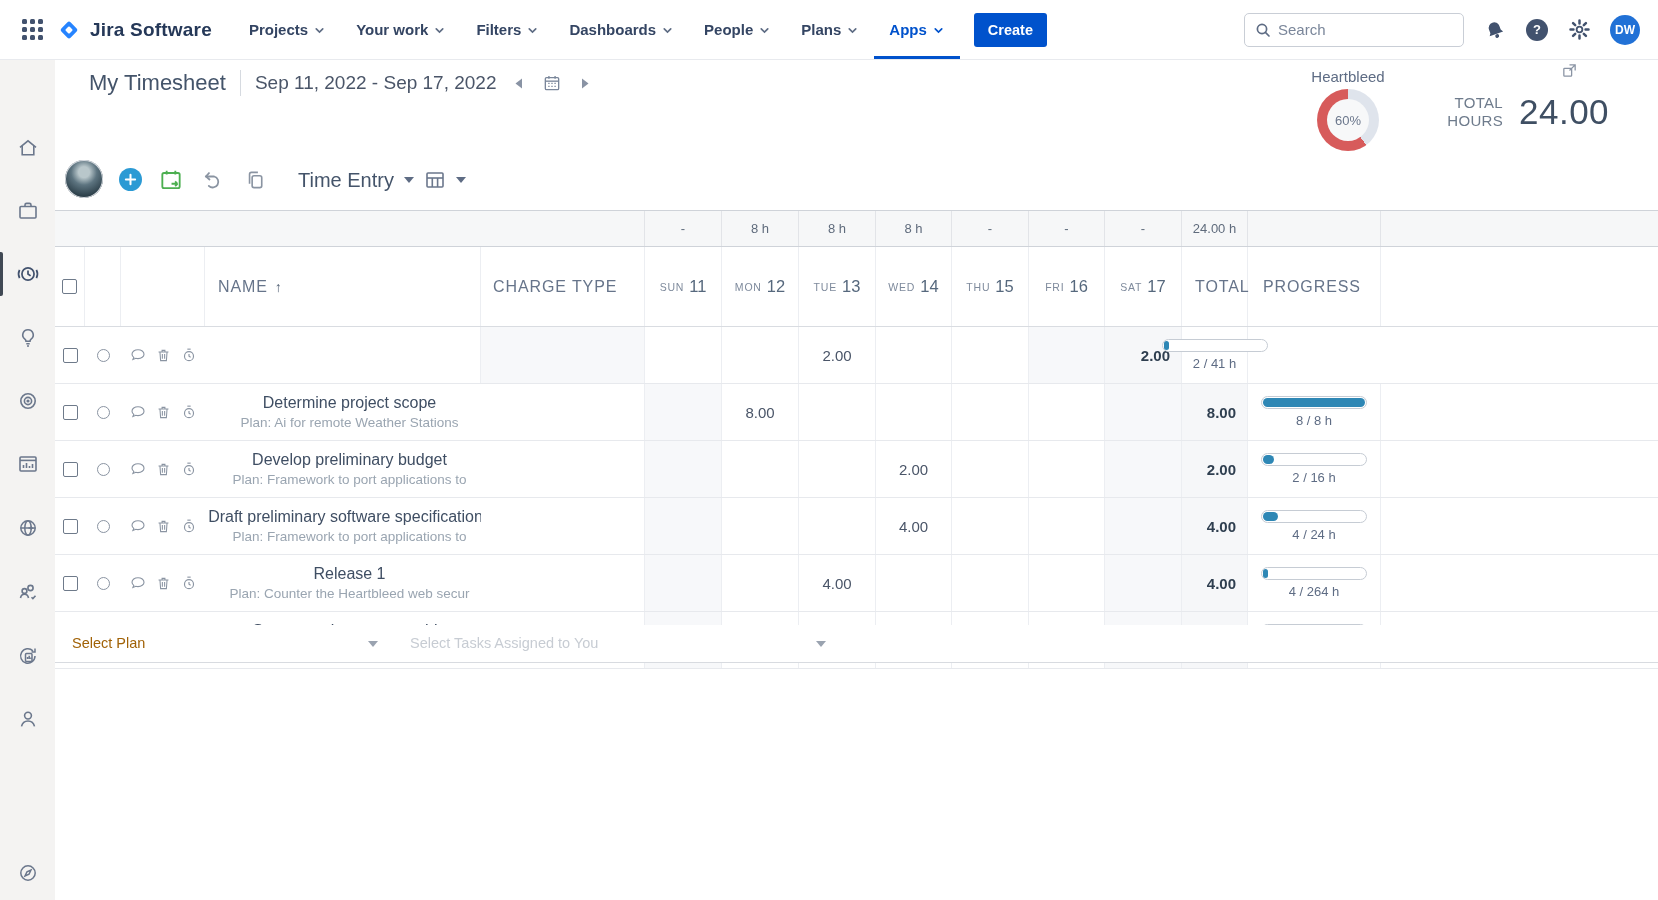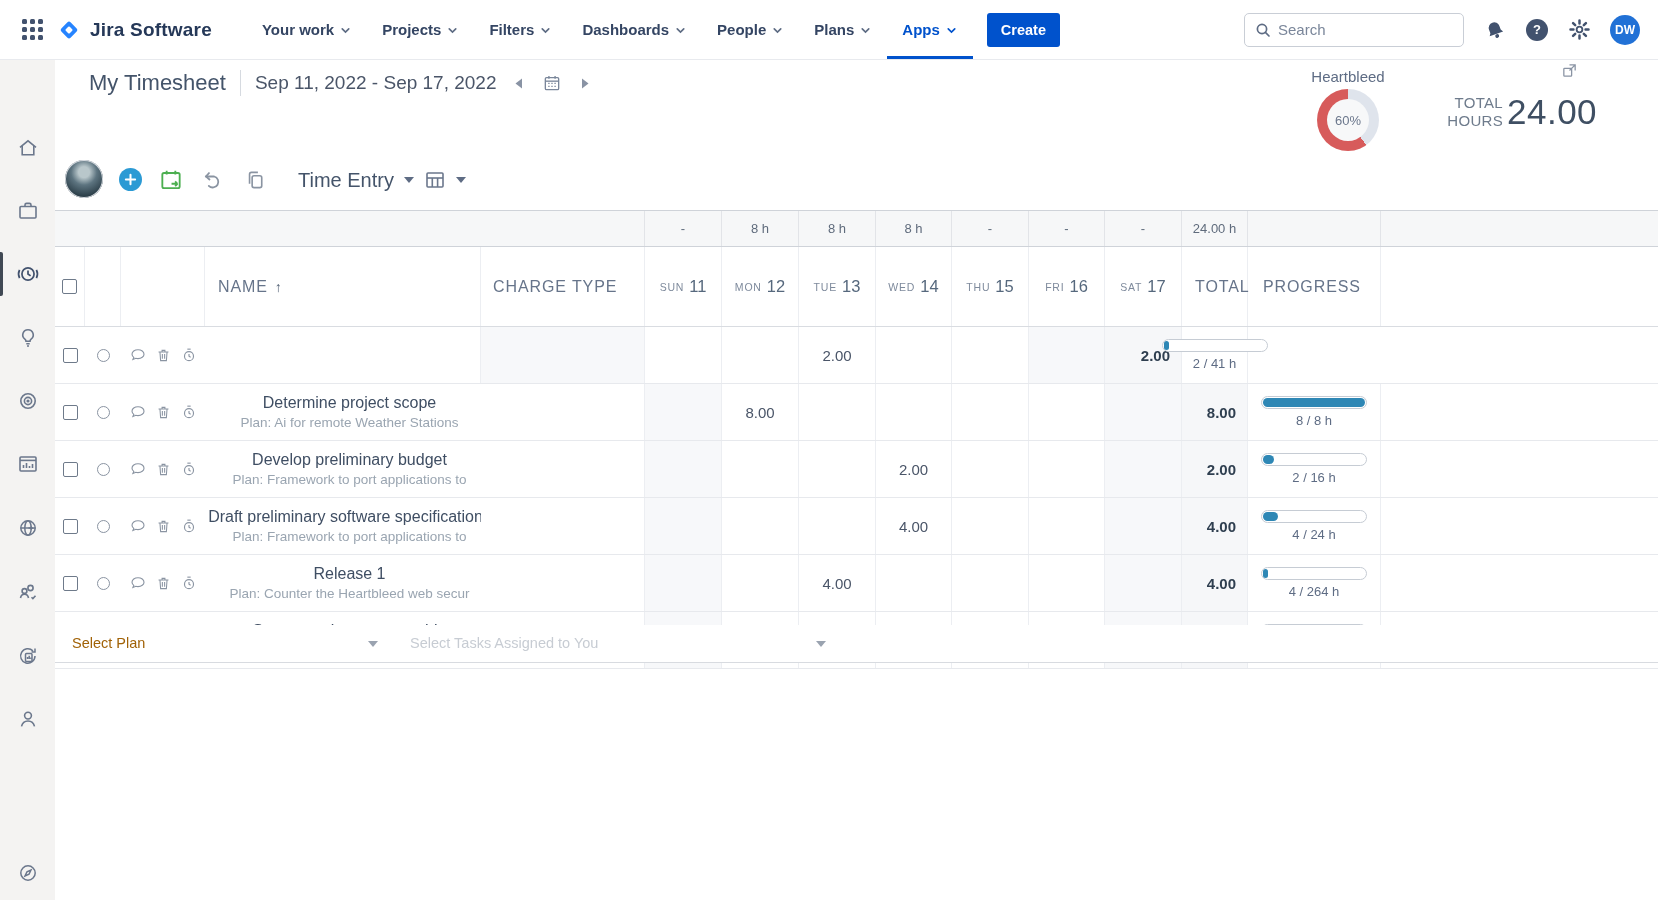--- a/index.html
+++ b/index.html
@@ -6,21 +6,21 @@
   html,body { width:1658px; height:900px; overflow:hidden; background:#fff;
     font-family:"Liberation Sans","DejaVu Sans",sans-serif; color:#344563; }
 
   
   .topnav { position:absolute; left:0; top:0; width:1658px; height:60px; background:#fff;
     border-bottom:1px solid #e8eaee; display:flex; align-items:center; justify-content:space-between; z-index:5; }
   .nav-left { display:flex; align-items:center; height:100%; }
   .appswitcher { margin:0 8px 0 16px; width:32px; height:32px; border:none; background:transparent;
     display:grid; grid-template-columns:repeat(3,5px); grid-gap:3px; place-content:center; cursor:pointer; }
   .appswitcher span { width:5px; height:5px; border-radius:1.5px; background:#42526E; }
-  .brand { display:flex; align-items:center; gap:8px; margin-right:35px; cursor:pointer; }
+  .brand { display:flex; align-items:center; gap:8px; margin-right:22px; cursor:pointer; }
   .brand-title { font-size:19px; font-weight:700; color:#253858; letter-spacing:.2px; }
   .menus { display:flex; align-items:stretch; height:100%; }
   .menu-item { display:flex; align-items:center; gap:5px; padding:0 15px; font-size:15px; font-weight:600;
     color:#344563; cursor:pointer; border-bottom:3px solid transparent; border-top:3px solid transparent; }
   .menu-item.active { color:#0052CC; border-bottom-color:#0052CC; }
   .menu-item svg { margin-top:2px; }
   .create-btn { margin-left:14px; background:#0052CC; color:#fff; border:none; border-radius:3px;
     font-size:14.5px; font-weight:700; padding:9px 14px; cursor:pointer; font-family:inherit; }
   .nav-right { display:flex; align-items:center; gap:18px; padding-right:18px; }
   .search-box { display:flex; align-items:center; width:220px; height:34px; border:1.5px solid #c9ced6;
@@ -50,21 +50,21 @@
   .vbar { width:1px; height:26px; background:#d6dae0; }
   .date-range { font-size:19px; color:#4a5568; cursor:pointer; }
   .hdr-btn { background:none; border:none; cursor:pointer; display:flex; align-items:center; padding:2px; }
 
   .util { position:absolute; left:1222px; top:8px; width:90px; text-align:center; }
   .util-label { font-size:15px; color:#5e6c84; margin-bottom:4px; }
   .gauge { position:relative; width:62px; height:62px; margin:0 auto; }
   .gauge-ring { position:absolute; inset:0; border-radius:50%; transform:scaleX(-1); }
   .gauge-hole { position:absolute; inset:10px; border-radius:50%; background:#f7f8f9; display:flex;
     align-items:center; justify-content:center; font-size:13px; color:#6b778c; }
-  .total-hours { position:absolute; left:1352px; top:32px; display:flex; align-items:center; gap:4px; }
+  .total-hours { position:absolute; left:1352px; top:32px; display:flex; align-items:center; gap:16px; }
   .th-label { width:70px; text-align:right; font-size:15px; line-height:1.18; color:#6e7b8c; letter-spacing:.3px; }
   .th-value { font-size:35px; color:#3f4f63; letter-spacing:.5px; }
   .expand-btn { position:absolute; left:1480px; top:2px; background:none; border:none; cursor:pointer; }
 
   .toolbar { position:absolute; left:0; top:100px; height:50px; width:100%; }
   .tb { position:absolute; background:none; border:none; cursor:pointer; display:flex; align-items:center; justify-content:center; }
   .tb-avatar { left:10px; top:0; width:38px; height:38px; border-radius:50%;
     background:radial-gradient(circle at 50% 32%, #b9c7cb 0 17%, #5d7480 40%, #2c3f49 75%, #1b2930); box-shadow:0 0 0 1px #d7dbe0 inset; }
   .tb-plus { left:64px; top:8px; width:23px; height:23px; border-radius:50%; background:#2b9ad4; color:#fff; }
   .tb-cal { left:103px; top:7px; width:26px; height:26px; }
@@ -138,27 +138,27 @@
     </button>
     <div class="brand">
       <svg width="26" height="26" viewBox="0 0 24 24">
         <rect x="6" y="6" width="12" height="12" rx="2" fill="#2684FF" transform="rotate(45 12 12)"></rect>
         <rect x="9.4" y="9.4" width="5.2" height="5.2" rx="1" fill="#fff" transform="rotate(45 12 12)"></rect>
       </svg>
       <span class="brand-title">Jira Software</span>
     </div>
     <div class="menus">
       <div class="menu-item">
-        <span>Your work</span>
+        <span>Projects</span>
         <svg width="13" height="13" viewBox="0 0 14 14">
             <path d="M3.5 5.2 7 8.7l3.5-3.5" fill="none" stroke="#5e6c84" stroke-width="1.8" stroke-linecap="round"></path>
           </svg>
       </div>
       <div class="menu-item">
-        <span>Projects</span>
+        <span>Your work</span>
         <svg width="13" height="13" viewBox="0 0 14 14">
             <path d="M3.5 5.2 7 8.7l3.5-3.5" fill="none" stroke="#5e6c84" stroke-width="1.8" stroke-linecap="round"></path>
           </svg>
       </div>
       <div class="menu-item">
         <span>Filters</span>
         <svg width="13" height="13" viewBox="0 0 14 14">
             <path d="M3.5 5.2 7 8.7l3.5-3.5" fill="none" stroke="#5e6c84" stroke-width="1.8" stroke-linecap="round"></path>
           </svg>
       </div>

